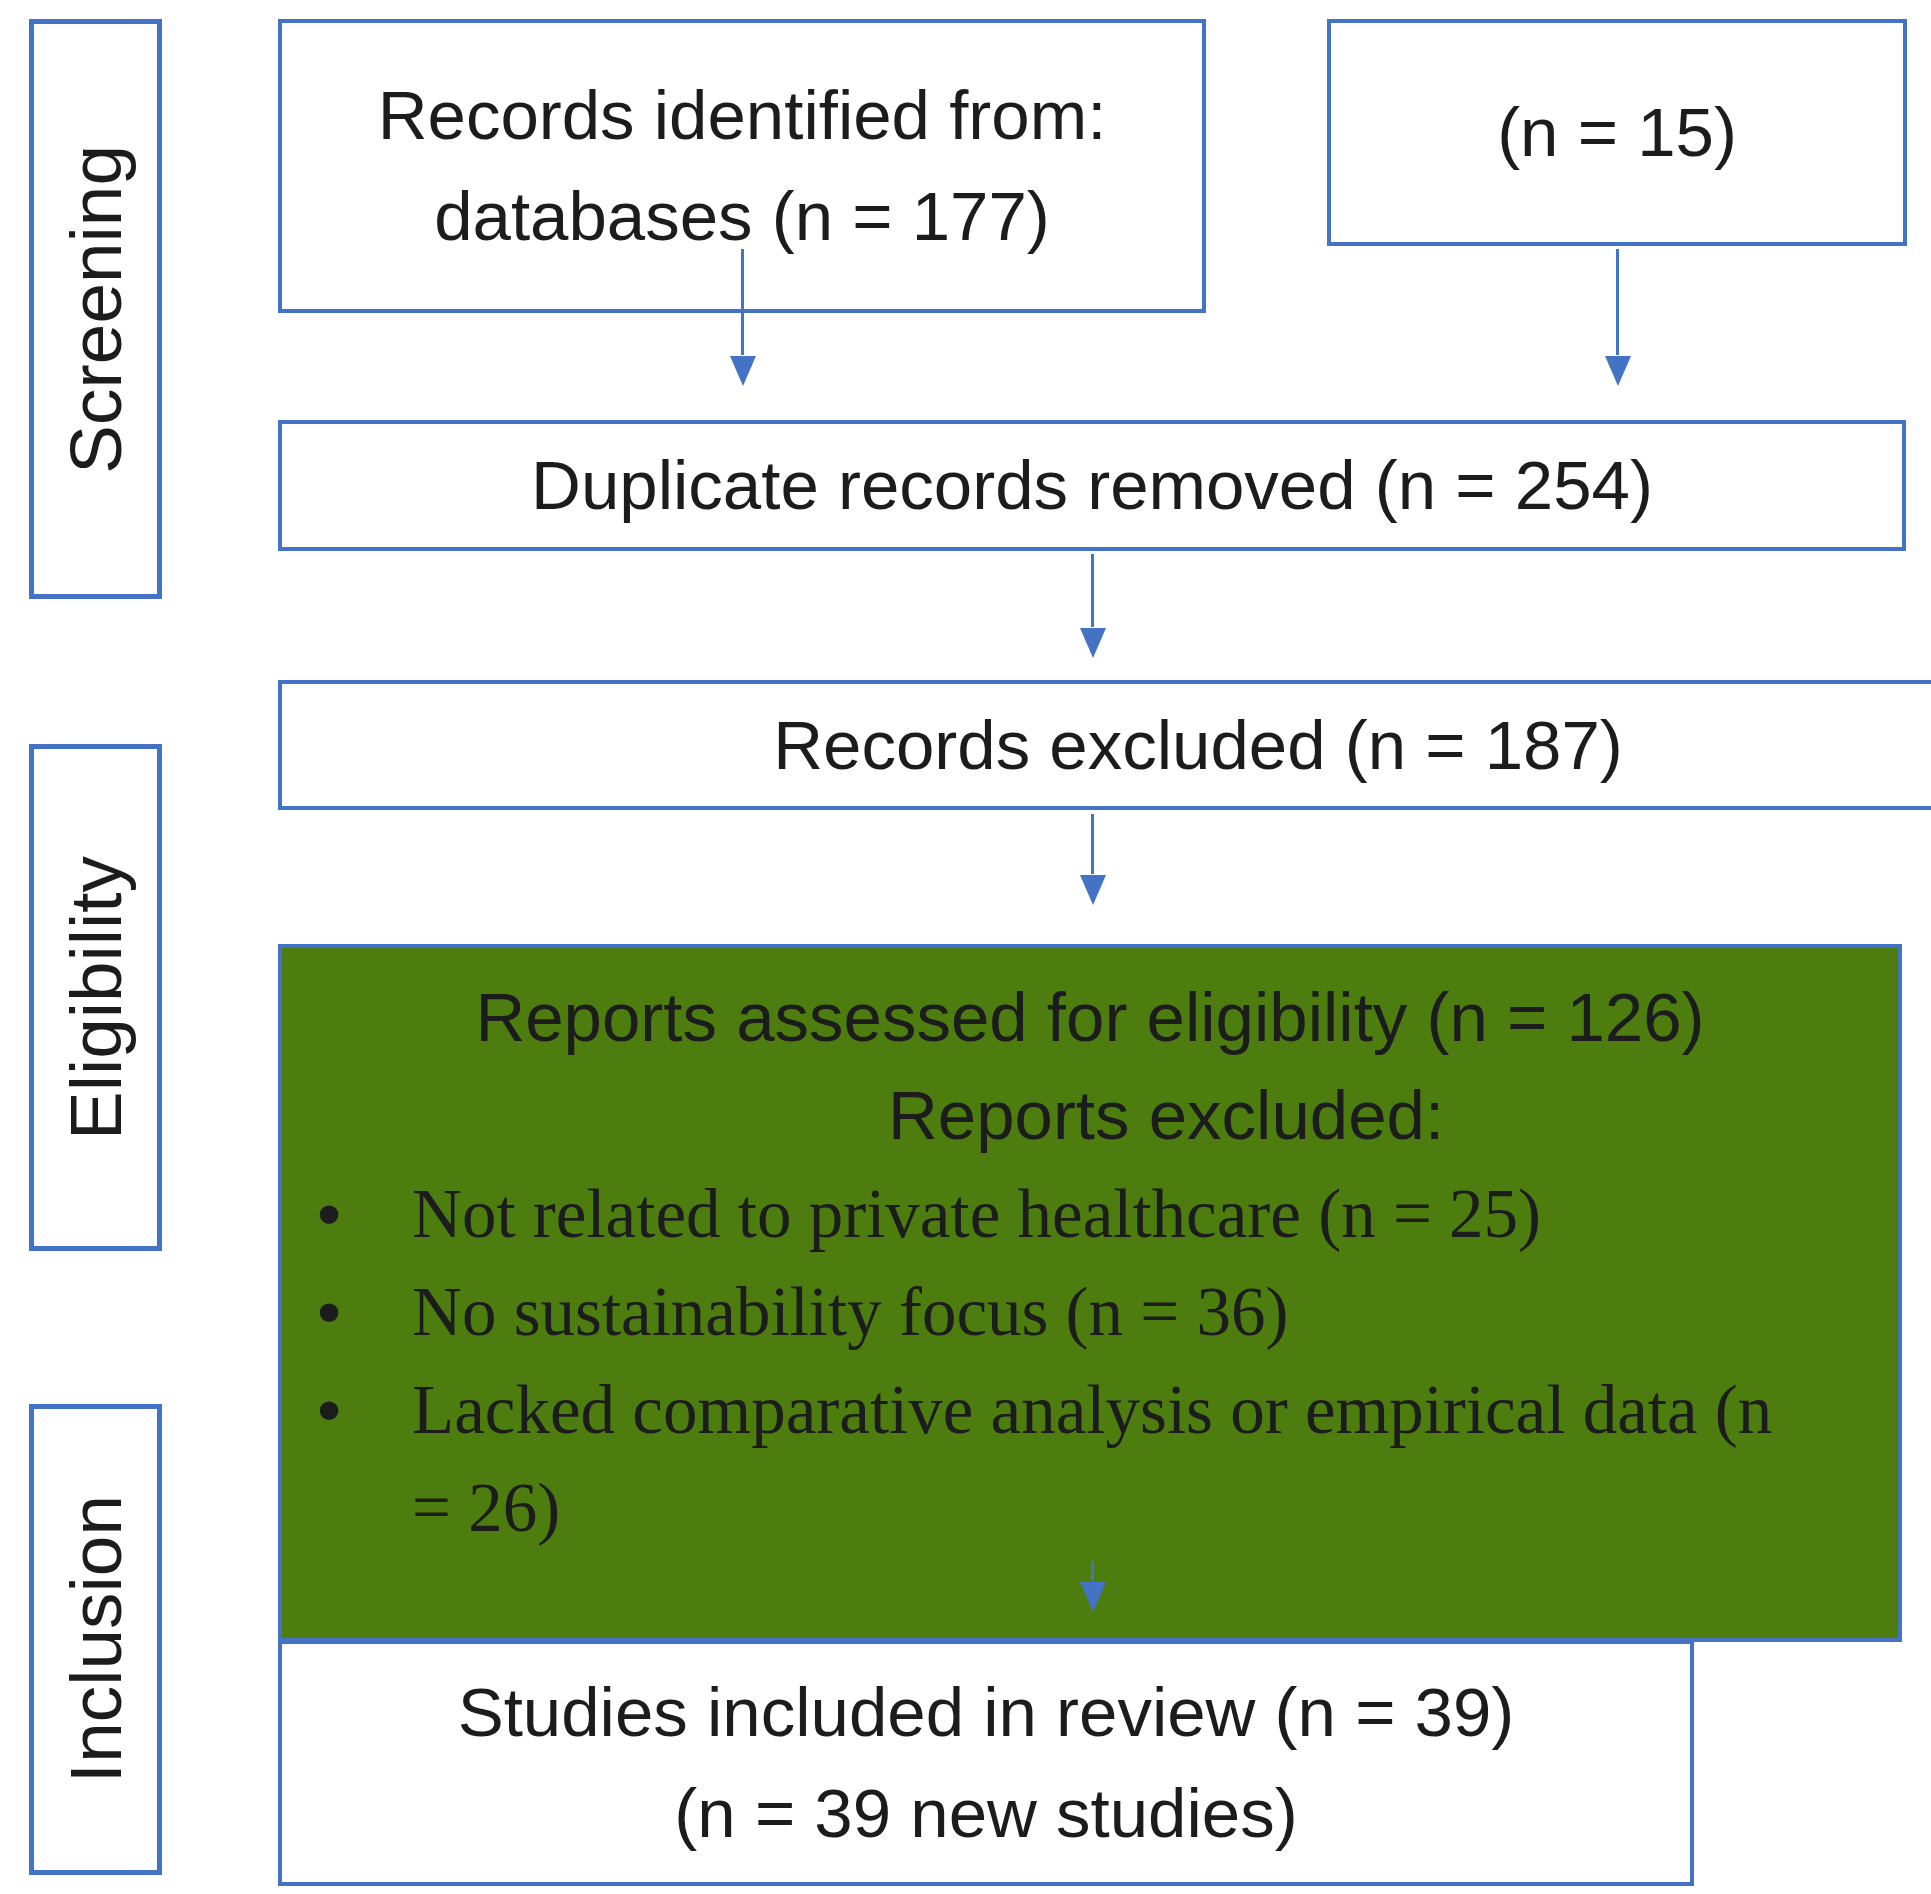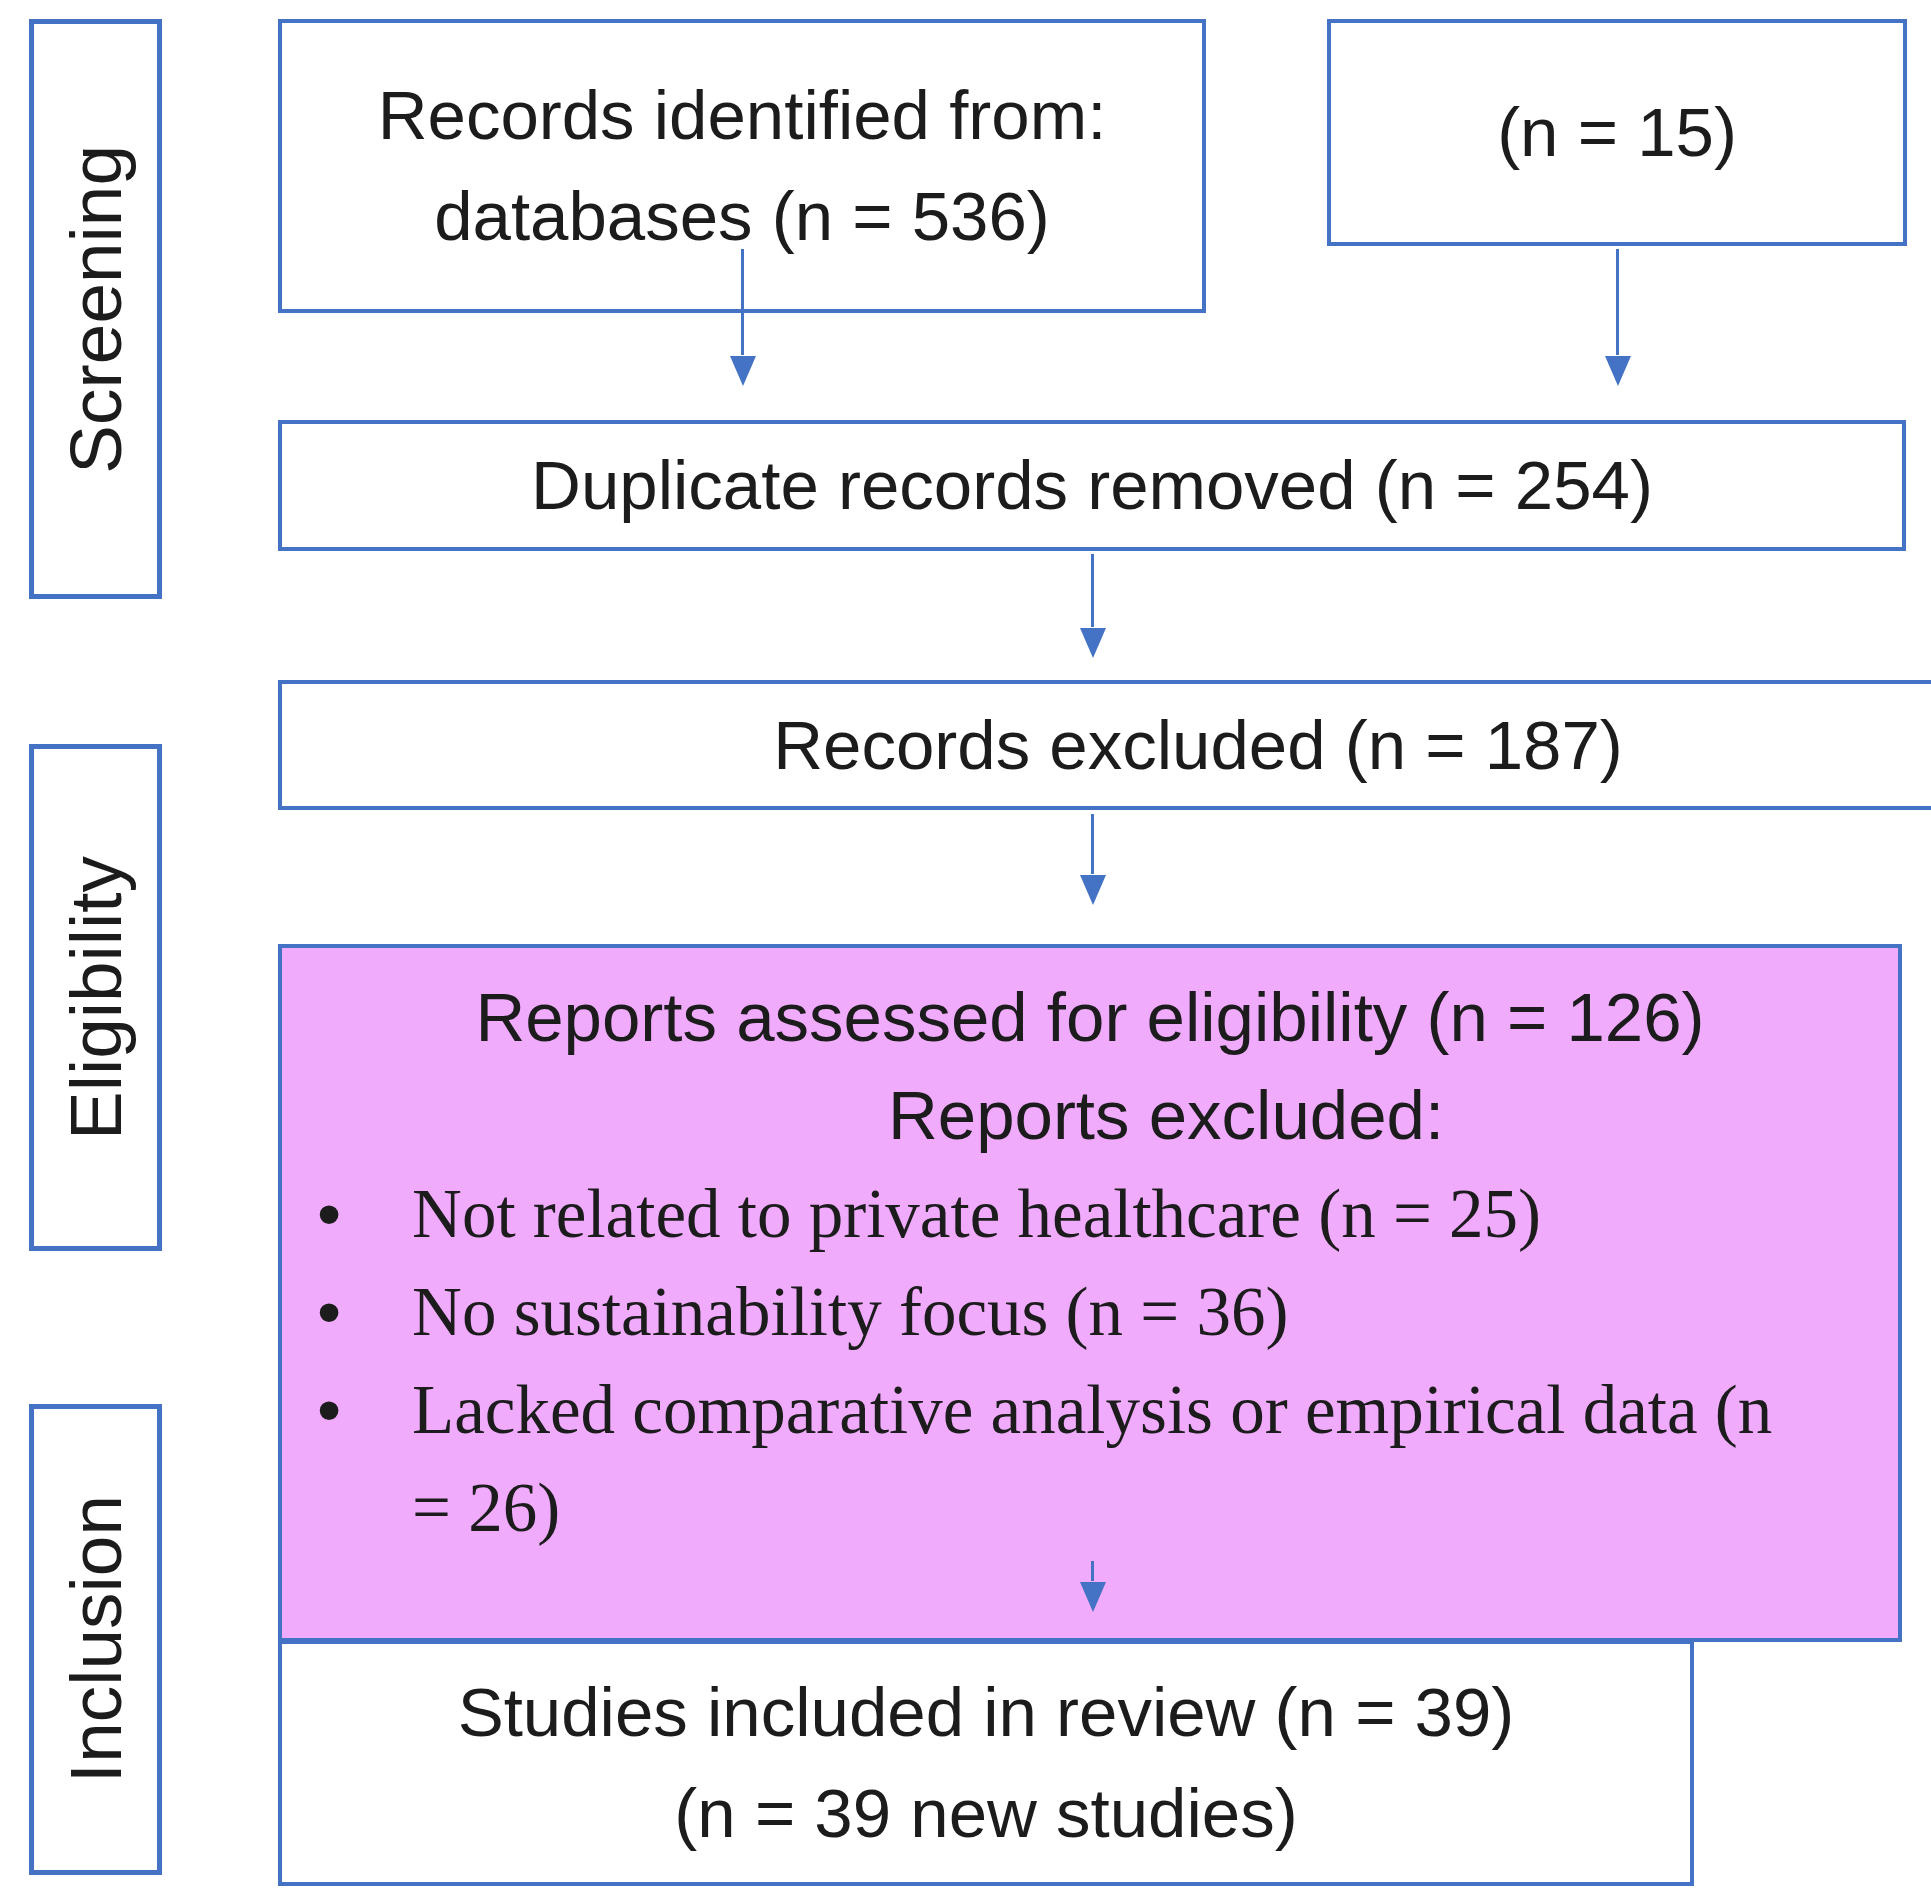--- a/index.html
+++ b/index.html
@@ -35,21 +35,21 @@
   .box-other     { left: 1327px; top: 19px;   width: 580px;  height: 227px; }
   .box-dup       { left: 278px;  top: 420px;  width: 1628px; height: 131px; }
   .box-excluded  { left: 278px;  top: 680px;  width: 1840px; height: 130px; }
   .box-included  { left: 278px;  top: 1640px; width: 1416px; height: 246px; }
 
   .box-assessed {
     left: 278px; top: 944px; width: 1624px; height: 698px;
     position: absolute;
     box-sizing: border-box;
     border: 4.6px solid #4472C4;
-    background: #f0abfc;
+    background: #4d7c0f;
     font-size: 69px;
     line-height: 98px;
     padding: 21.4px 30.5px 0 30.5px;
   }
   .box-assessed .center-line { display: block; text-align: center; }
   .box-assessed .shift-right { position: relative; left: 76px; }
   .bullet-row { display: flex; align-items: flex-start; text-align: left; }
   .bullet-dot { width: 95px; flex: 0 0 95px; padding-left: 4.6px; }
   .bullet-text { flex: 1 1 auto; max-width: 1411px; font-family: Liberation Serif, serif; }
 
@@ -109,21 +109,21 @@
   </div>
   <div class="stage stage-eligibility">
     <span class="vtext">Eligibility</span>
   </div>
   <div class="stage stage-inclusion">
     <span class="vtext">Inclusion</span>
   </div>
 
   <div class="box box-records">
     <span>Records identified from:</span>
-    <span>databases (n = 536)</span>
+    <span>databases (n = 177)</span>
   </div>
 
   <div class="box box-other">
     <span>(n = 15)</span>
   </div>
 
   <div class="arrow arrow-1"></div>
   <div class="arrow arrow-2"></div>
 
   <div class="box box-dup">

